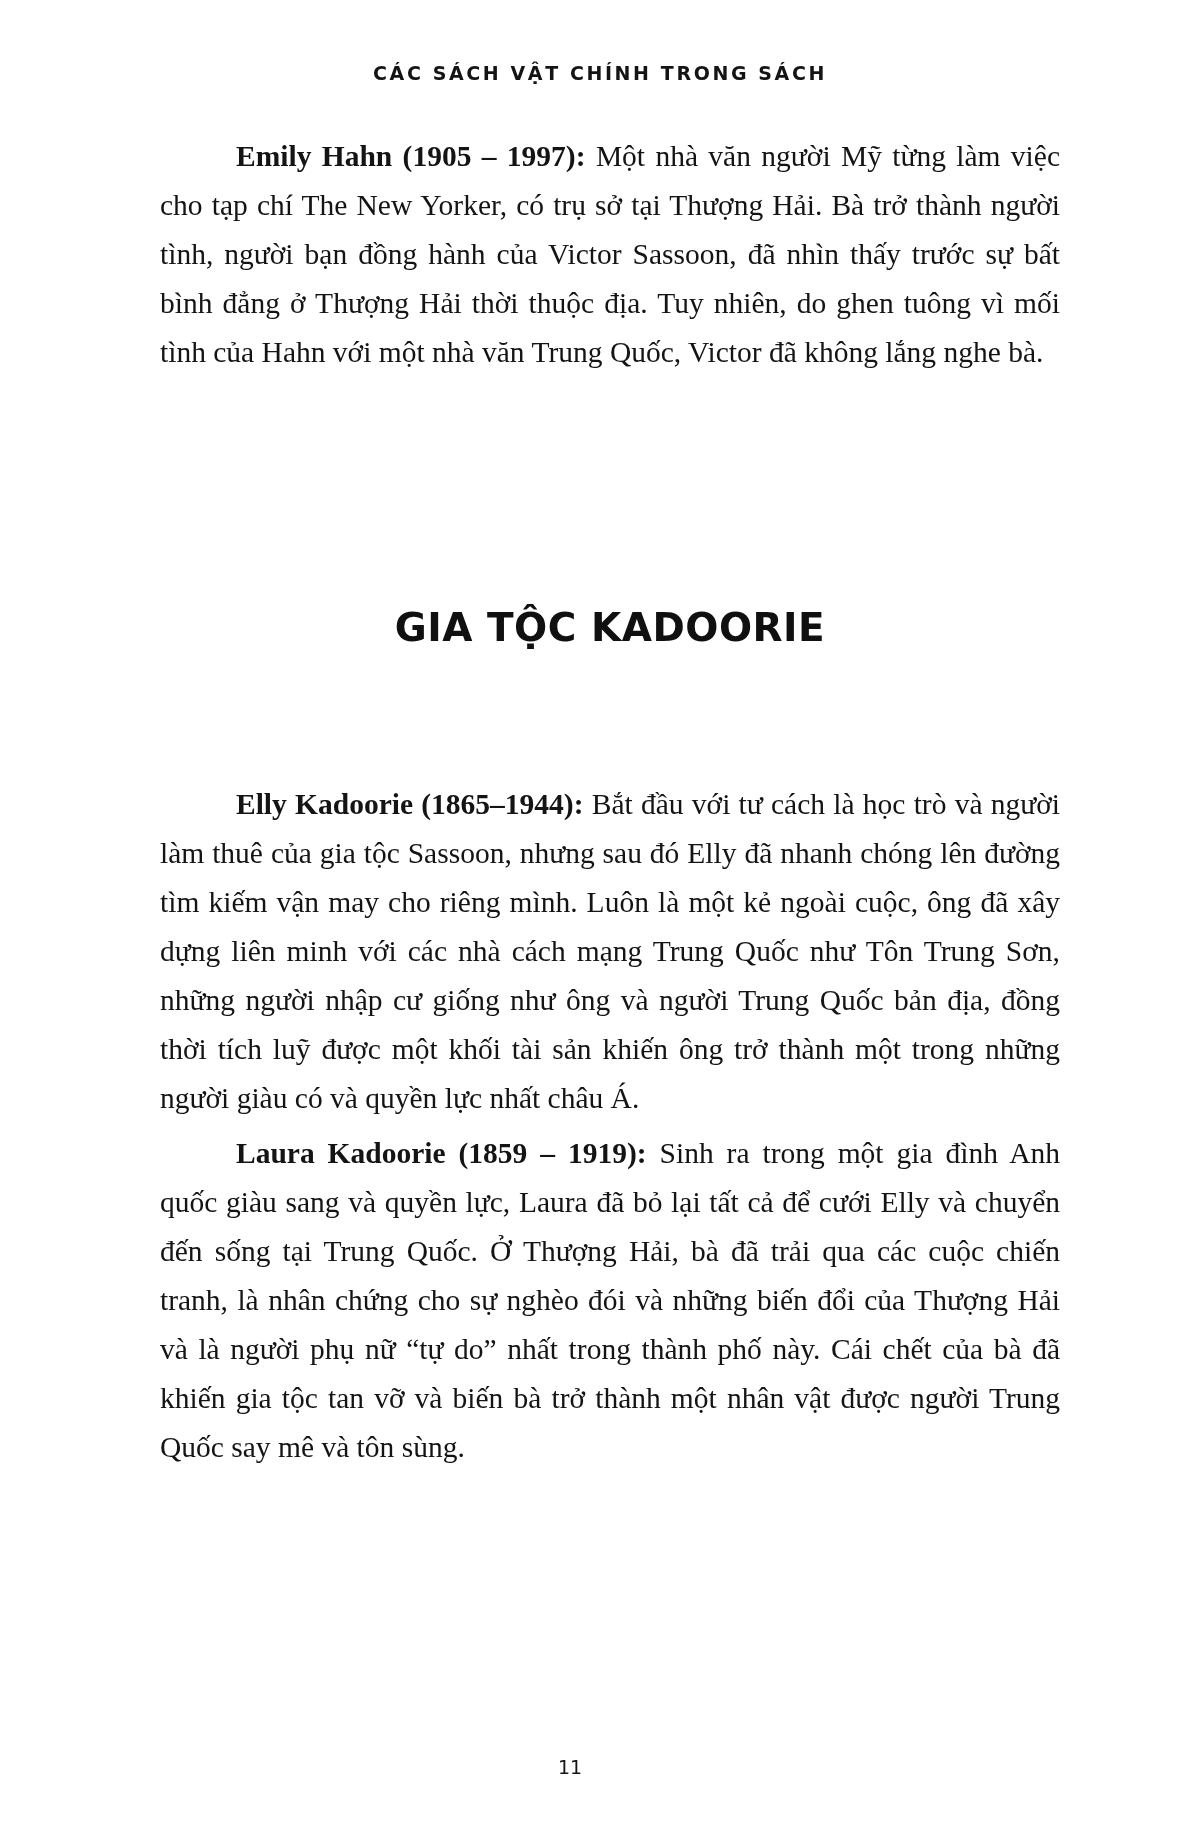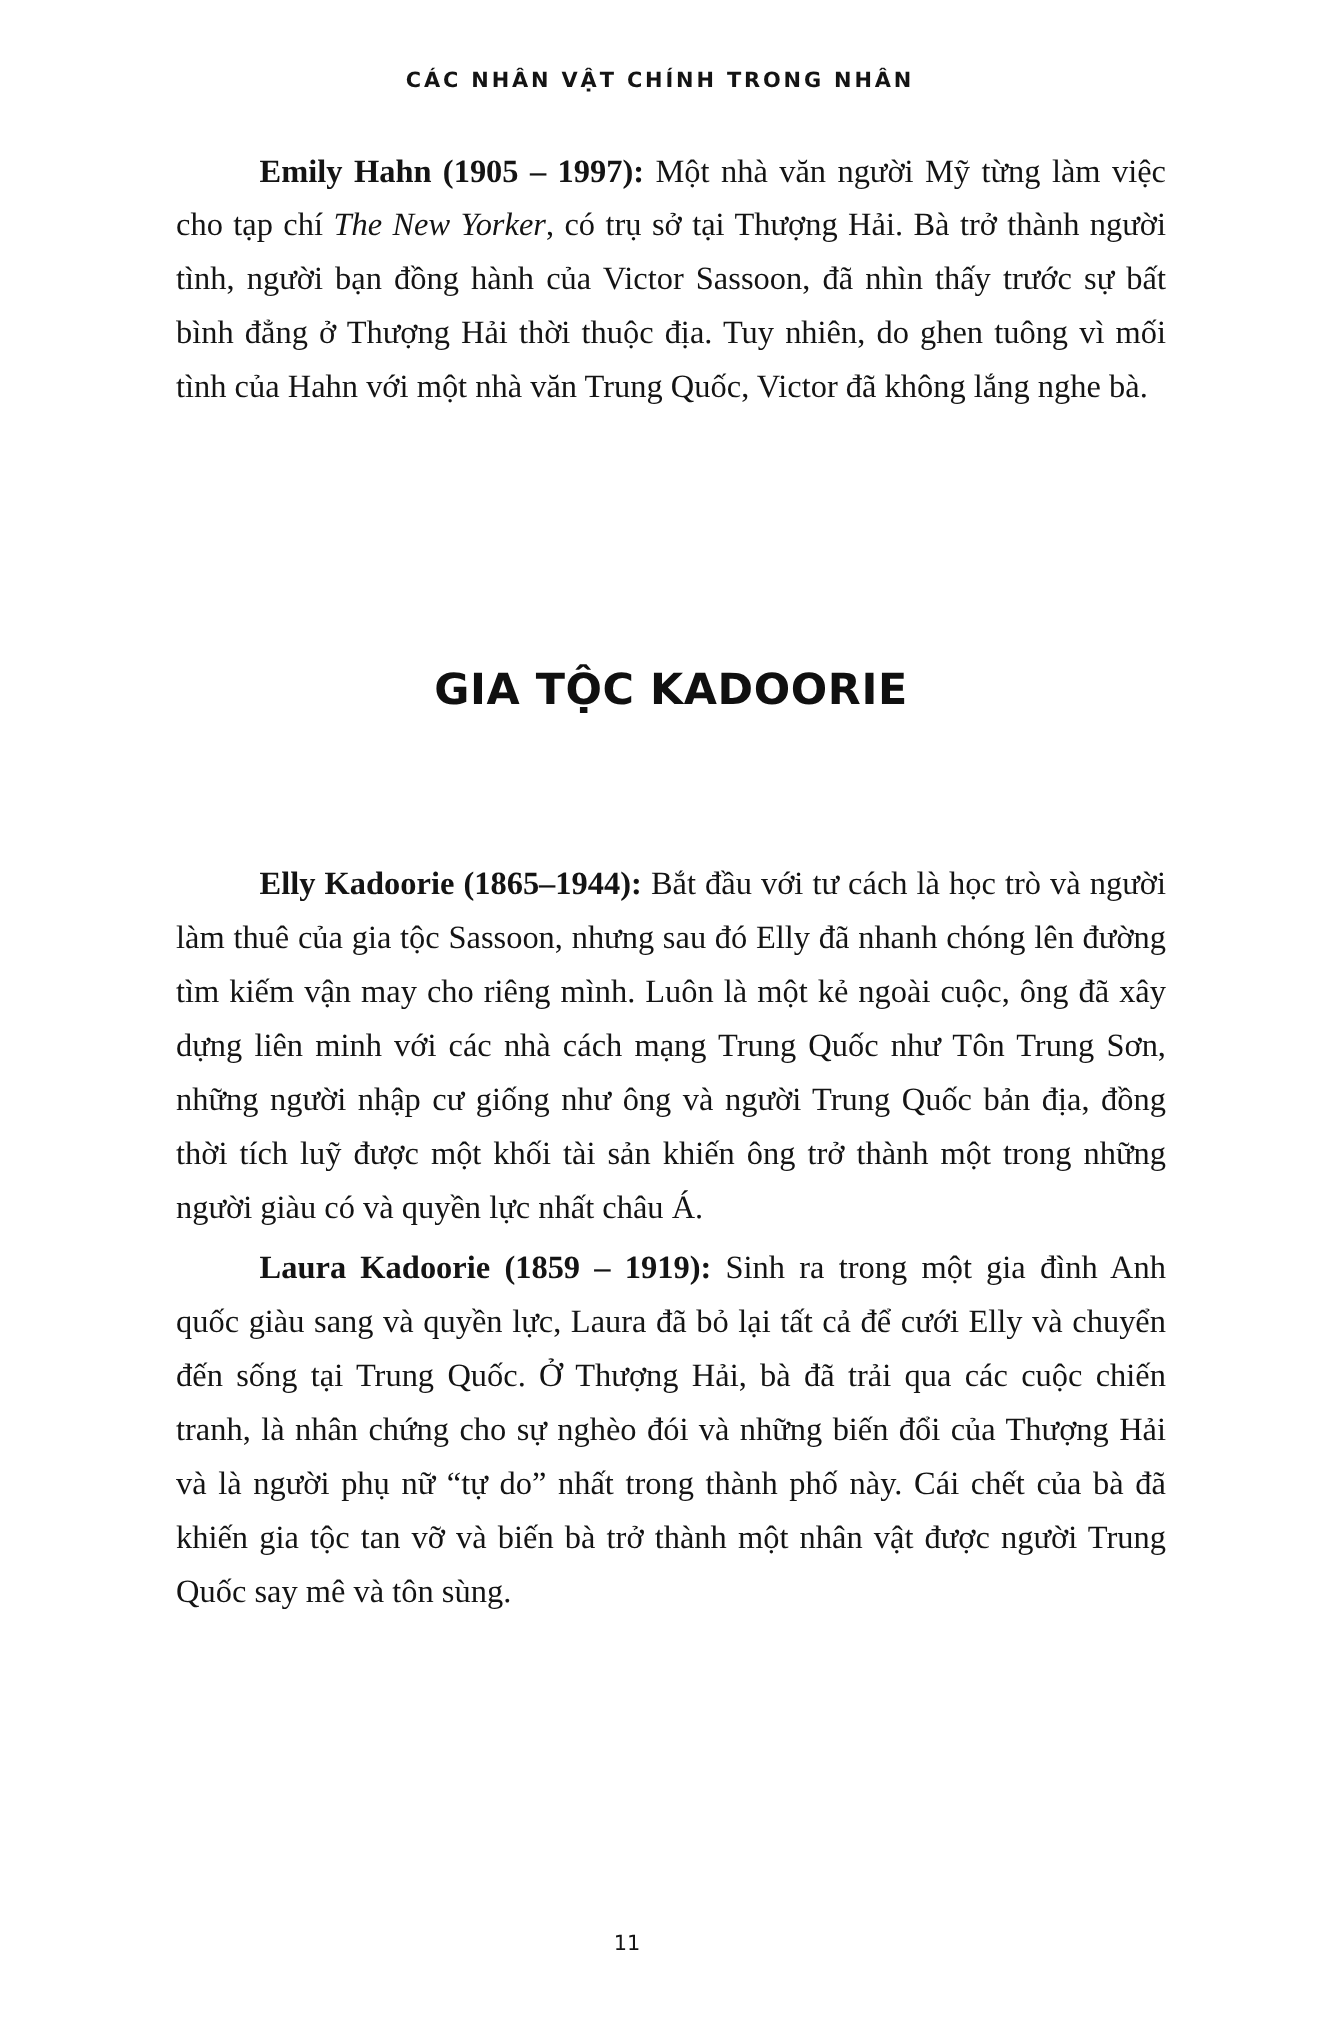--- a/index.html
+++ b/index.html
@@ -50,21 +50,20 @@
     color: #141414;
   }
   p.body-text.last-line-left {
     text-align-last: left;
   }
   .lead {
     font-weight: bold;
     font-family: Liberation Serif, serif;
   }
   .ital {
-    font-style: italic;
   }
   .section-gap {
     height: 206px;
   }
   h1.section-title {
     margin: 16px;
     text-align: center;
     font-family: "DejaVu Sans", sans-serif;
     font-weight: bold;
     font-size: 39px;
@@ -86,21 +85,21 @@
     font-family: "DejaVu Sans", sans-serif;
     font-size: 19px;
     color: #141414;
   }
 </style>
 </head>
 <body>
 
 <div class="page">
 
-  <div class="running-head">CÁC NHÂN VẬT CHÍNH TRONG NHÂN</div>
+  <div class="running-head">CÁC SÁCH VẬT CHÍNH TRONG SÁCH</div>
 
   <div class="content">
 
     <p class="body-text last-line-left">
       <span class="lead">Emily Hahn (1905 – 1997):</span><span> Một nhà văn người Mỹ từng làm việc cho tạp chí </span><span class="ital">The New Yorker</span><span>, có trụ sở tại Thượng Hải. Bà trở thành người tình, người bạn đồng hành của Victor Sassoon, đã nhìn thấy trước sự bất bình đẳng ở Thượng Hải thời thuộc địa. Tuy nhiên, do ghen tuông vì mối tình của Hahn với một nhà văn Trung Quốc, Victor đã không lắng nghe bà.</span>
     </p>
 
     <div class="section-gap"></div>
 
     <h1 class="section-title">GIA TỘC KADOORIE</h1>

